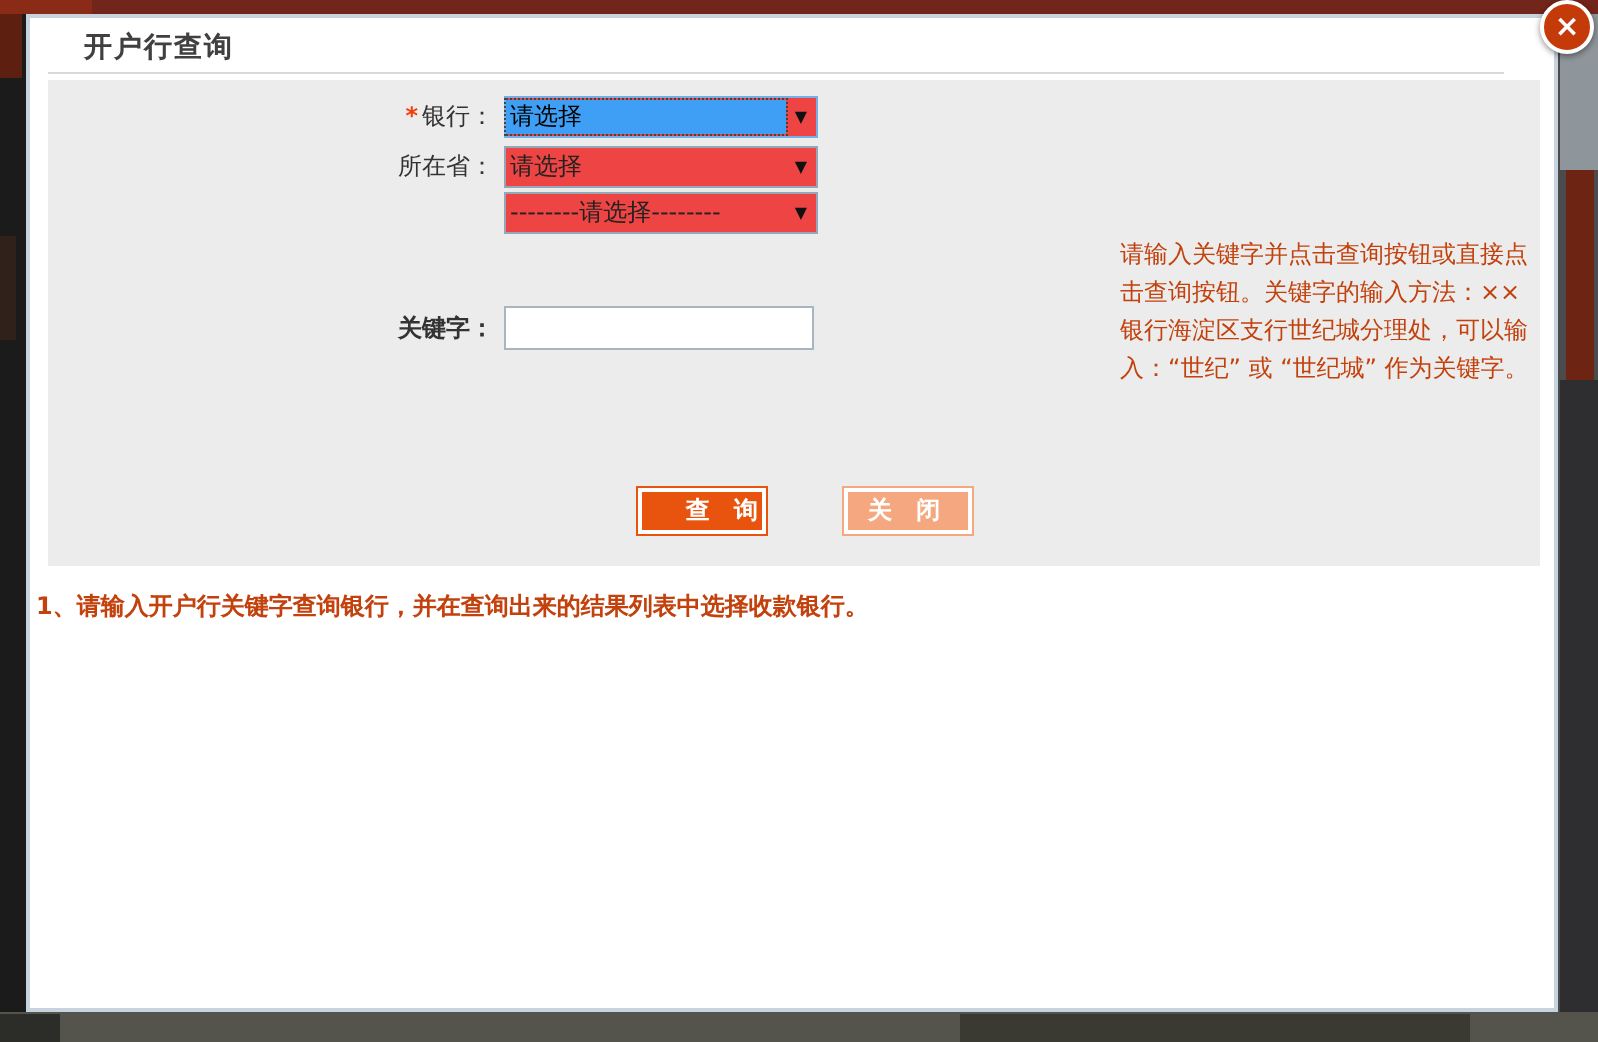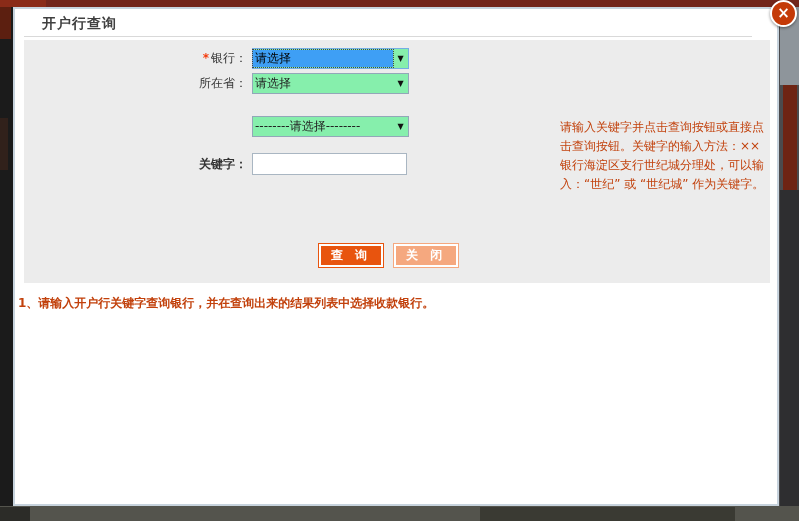--- a/index.html
+++ b/index.html
@@ -22,39 +22,39 @@
           border:2px solid #c7d3dd;}
   .title{position:absolute;left:27px;top:6px;font-size:14px;font-weight:bold;color:#404040;letter-spacing:1px;}
   .divider{position:absolute;left:9px;top:27px;width:728px;height:1px;background:#d9d9d9;}
   .panel{position:absolute;left:9px;top:31px;width:746px;height:243px;background:#ececec;padding-left:36px;}
 
   .lbl{position:absolute;left:80px;width:143px;text-align:right;font-size:12px;color:#333;
        line-height:21px;white-space:nowrap;}
   .req{color:#f43b0c;font-weight:bold;margin-right:2px;}
   .row1{top:8px;} .row2{top:33px;} .row3{top:56px;} .rowk{top:113px;line-height:22px;font-weight:bold;}
 
-  .select{position:absolute;left:228px;width:157px;height:21px;background:#86efac;
+  .select{position:absolute;left:228px;width:157px;height:21px;background:#ef4444;
           border:1px solid #93a7b8;display:flex;align-items:center;cursor:default;}
   .select.focus{border:1px solid #74aee4;}
   .sel-text{flex:1;font-size:12px;line-height:17px;padding:0 2px;color:#222;
             white-space:nowrap;overflow:hidden;}
   .sel-text.hl{background:var(--select-highlight,#3e9ff5);color:#000;outline:1px dotted #444;}
   .arrow{width:15px;text-align:center;font-size:8px;color:#111;flex:0 0 15px;}
 
   .txt{position:absolute;left:228px;top:113px;width:155px;height:22px;border:1px solid #a9b6c2;
        background:#fff;font-size:12px;padding:2px 4px;outline:none;}
 
   .help{position:absolute;left:536px;top:78px;width:208px;font-size:12px;line-height:19px;
         color:#c2410c;word-break:break-all;}
 
   .btns{position:absolute;left:294px;top:203px;}
   .btn{width:66px;height:25px;font-size:12px;font-weight:bold;color:#fff;letter-spacing:4px;
        cursor:pointer;padding:0;}
   .btn.primary{background:var(--accent-orange,#e8540e);border:1px solid var(--accent-orange,#e8540e);
-       box-shadow:inset 0 0 0 2px #fff;margin-right:4px;}
+       box-shadow:inset 0 0 0 2px #fff;margin-right:32px;text-align:right;}
   .btn.disabled{background:var(--disabled-orange,#f5a87f);border:1px solid var(--disabled-orange,#f5a87f);
        box-shadow:inset 0 0 0 2px #fff;cursor:default;}
 
   .note{position:absolute;left:3px;top:286px;font-size:12px;font-weight:bold;color:#c2410c;white-space:nowrap;}
 
   .close{position:absolute;left:770px;top:0px;width:27px;height:27px;border-radius:50%;
          background:var(--close-red,#c43a08);border:2px solid #fff;box-shadow:0 1px 3px rgba(0,0,0,.45);
          display:flex;align-items:center;justify-content:center;cursor:pointer;z-index:5;}
   .close .x{color:#fff;font-size:15px;font-weight:bold;line-height:1;margin-top:-1px;}
 </style>
@@ -85,21 +85,21 @@
         <span class="sel-text hl">请选择</span>
         <span class="arrow">▼</span>
       </div>
 
       <div class="lbl row2"><span>所在省：</span></div>
       <div class="select" style="top:33px;">
         <span class="sel-text">请选择</span>
         <span class="arrow">▼</span>
       </div>
 
-      <div class="select" style="top:56px;margin-top:20px;">
+      <div class="select" style="top:56px;">
         <span class="sel-text">--------请选择--------</span>
         <span class="arrow">▼</span>
       </div>
 
       <div class="lbl rowk"><span>关键字：</span></div>
       <input class="txt" type="text" value="" style="">
 
       <div class="help">请输入关键字并点击查询按钮或直接点击查询按钮。关键字的输入方法：××银行海淀区支行世纪城分理处，可以输入：“世纪” 或 “世纪城” 作为关键字。</div>
 
       <div class="btns">

